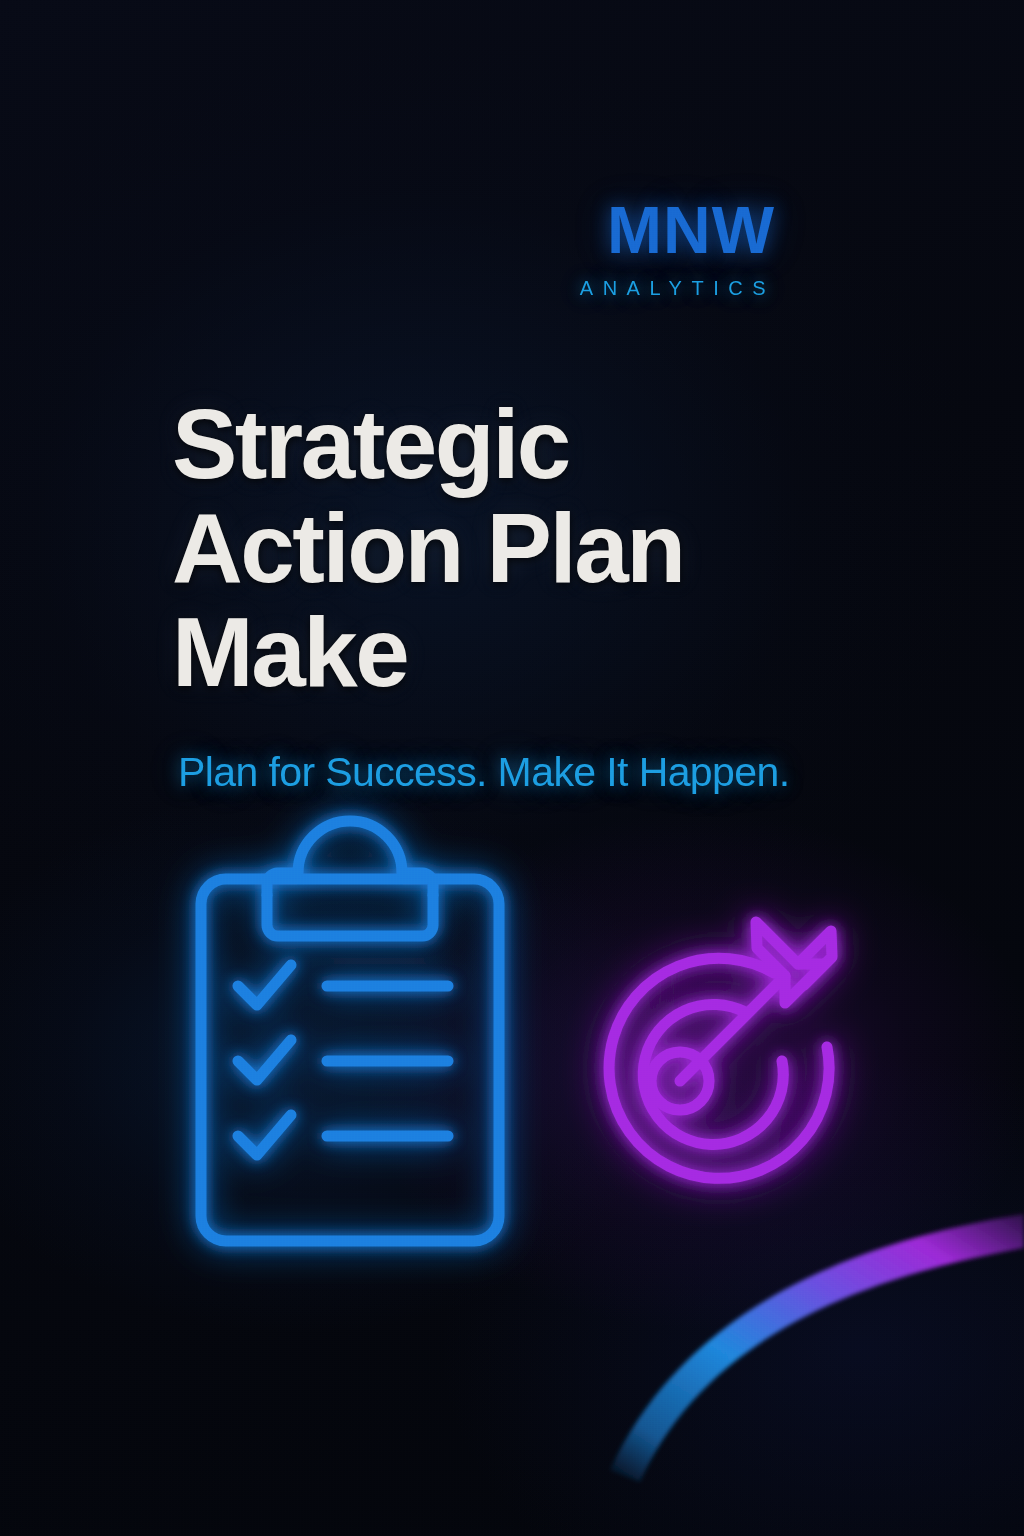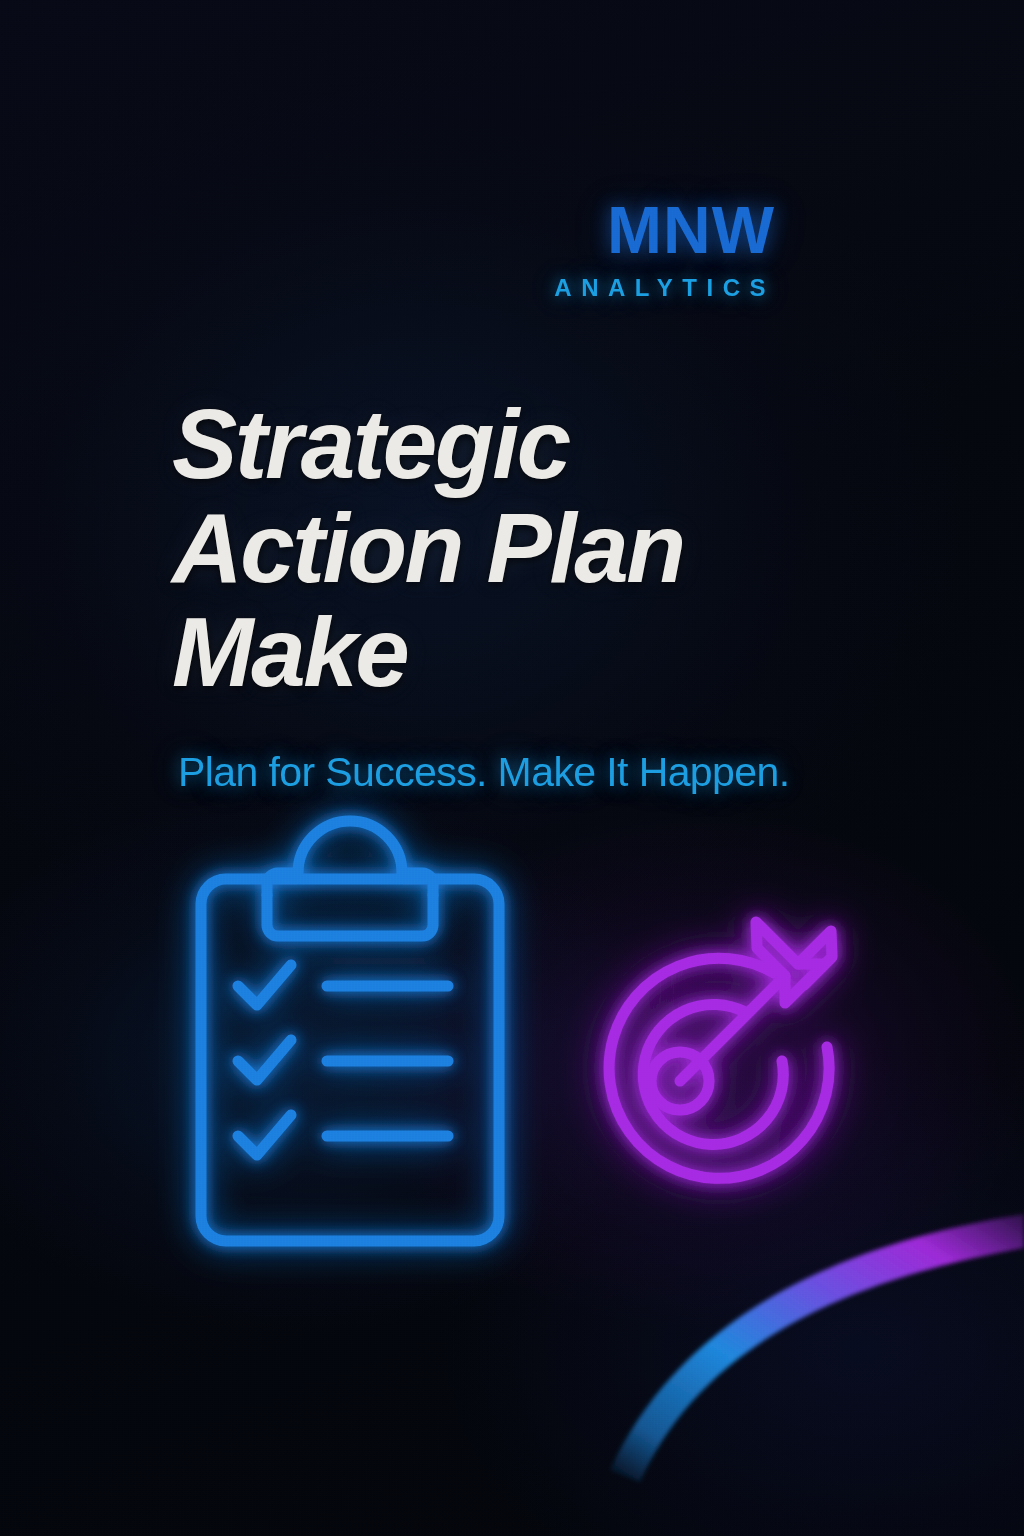--- a/index.html
+++ b/index.html
@@ -35,36 +35,35 @@
     font-weight: bold;
     font-size: 66px;
     line-height: 66px;
     letter-spacing: 1px;
     color: #1869d2;
     text-shadow: 0 0 18px rgba(24,105,210,0.55), 0 0 36px rgba(24,105,210,0.28);
   }
   .logo-sub {
     margin-top: 12px;
     font-family: "Liberation Sans", sans-serif;
-    font-weight: bold;
-    font-size: 24px;
+    font-weight: normal;
+    font-size: 20px;
     line-height: 26px;
     letter-spacing: 9.5px;
     color: #1b9ee2;
     text-shadow: 0 0 14px rgba(27,158,226,0.6), 0 0 30px rgba(27,158,226,0.3);
     margin-left: 8px;
   }
 
   
   .title-block {
     position: absolute;
     left: 172px;
     top: 392px;
     width: 620px;
-    font-style: italic;
   }
   .title-line {
     font-family: "Liberation Sans", sans-serif;
     font-weight: bold;
     font-size: 98px;
     line-height: 104px;
     letter-spacing: -2.5px;
     color: #eceae6;
     text-shadow: 0 2px 10px rgba(0,0,0,0.85), 0 0 26px rgba(180,200,230,0.10);
     white-space: nowrap;

